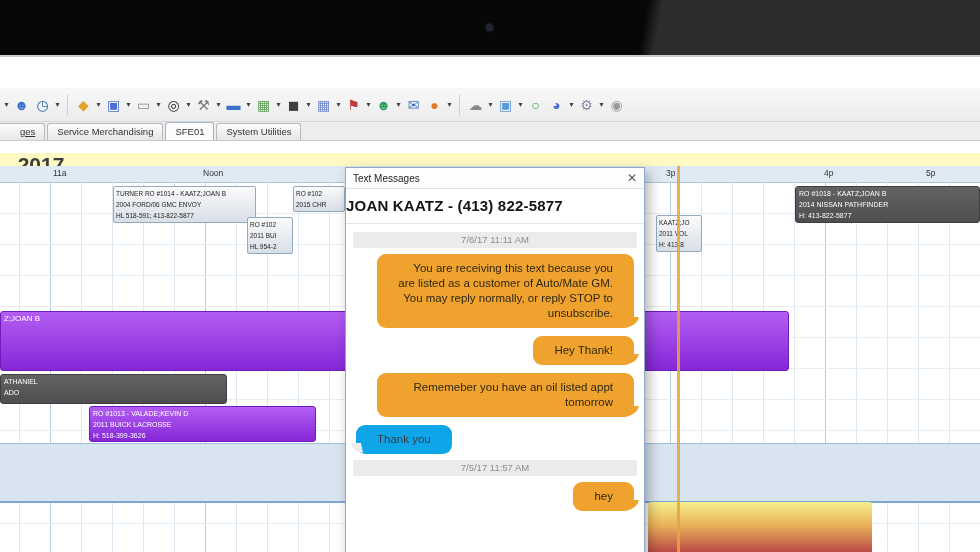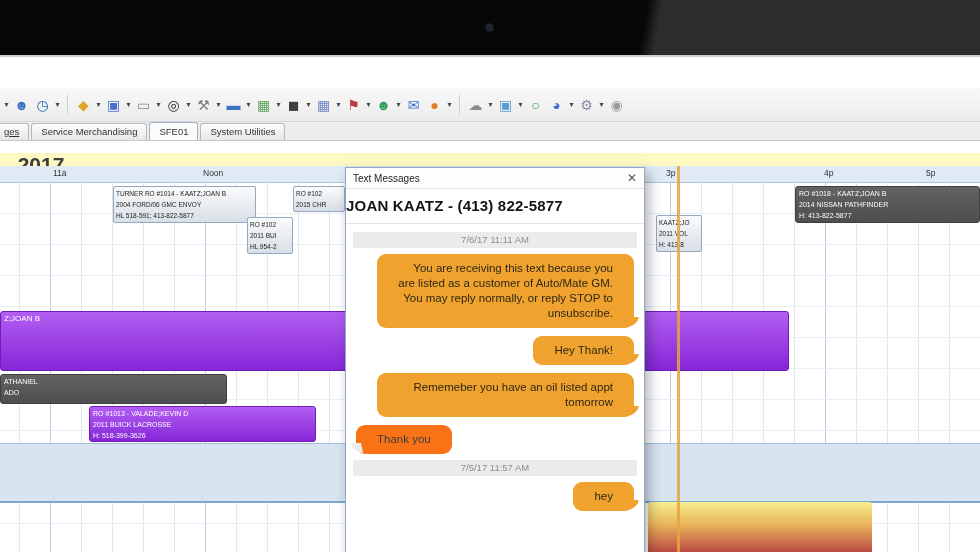--- a/index.html
+++ b/index.html
@@ -20,21 +20,21 @@
   .caret{display:inline-block;width:9px;font-size:8px;color:#444;text-align:center;cursor:pointer;}
   .tsep{display:inline-block;width:1px;height:20px;background:#cfcfcf;margin:0 5px;}
   
   #tabbar{position:absolute;left:0;top:122px;width:980px;height:18px;background:#ededed;
           border-bottom:1px solid #c9c9c9;display:flex;align-items:flex-end;}
   .tab{height:16px;line-height:16px;padding:0 9px;font-size:9.5px;color:#333;
        background:linear-gradient(#fdfdfd,#e6e6e6);border:1px solid #b8b8b8;border-bottom:none;
        border-radius:3px 3px 0 0;margin-right:2px;cursor:pointer;white-space:nowrap;}
   .tab.active{background:#fbfbfb;height:17px;line-height:17px;font-weight:normal;
        border-color:#9fb3c8;position:relative;z-index:2;}
-  .tab.partial{border-left:none;border-radius:0 3px 0 0;padding-left:4px;text-decoration:underline;}
+  .tab.partial{border-left:none;border-radius:0 3px 0 0;padding-left:20px;text-decoration:underline;}
   
   #headstrip{position:absolute;left:0;top:153px;width:980px;height:25px;background:#fef9c3;}
   #heading{position:absolute;left:6px;top:0px;font-size:21px;font-weight:bold;color:#3e3e3e;}
   
   #canvas{position:absolute;left:0;top:166px;width:980px;height:386px;background:#fff;}
   #timehead{position:absolute;left:0;top:0;width:980px;height:16px;background:#e0eaf5;
             border-bottom:1px solid #aac4dc;}
   .tlabel{position:absolute;top:2px;font-size:8.5px;color:#333;}
   .vline{position:absolute;top:16px;bottom:0;width:1px;background:#dde7f1;}
   .vline.hour{background:#b9cde1;}
@@ -58,21 +58,21 @@
   #dlg-title{font-size:10px;color:#222;}
   #dlg-close{font-size:12px;color:#555;cursor:pointer;line-height:12px;}
   #dlg-contact{height:34px;line-height:34px;text-align:left;font-size:15px;font-weight:bold;
                color:#141414;border-bottom:1px solid #e5e5e5;letter-spacing:.2px;}
   #msg-area{flex:1;overflow:hidden;padding:6px 0 4px 0;display:flex;flex-direction:column;}
   .ts{background:#ebebeb;color:#8d8d8d;font-size:9.5px;height:16px;line-height:16px;
       text-align:center;margin:2px 7px;border-radius:2px;}
   .bubble{max-width:215px;font-size:11.5px;line-height:15px;padding:7px 21px;border-radius:9px;
           margin:4px 10px;position:relative;}
   .bubble.out{background:#EFA32E;color:#2f2714;align-self:flex-end;text-align:right;}
-  .bubble.in{background:#f97316;color:#3c3c3c;align-self:flex-start;text-align:left;}
+  .bubble.in{background:#0ea5e9;color:#3c3c3c;align-self:flex-start;text-align:left;}
   .bubble.out::after{content:"";position:absolute;right:-4px;bottom:1px;width:10px;height:10px;
           background:#EFA32E;border-radius:0 0 12px 0;transform:skewX(-12deg);}
   .bubble.in::after{content:"";position:absolute;left:-4px;bottom:1px;width:10px;height:10px;
           background:#ECECEC;border-radius:0 0 0 12px;transform:skewX(12deg);}
 </style>
 </head>
 <body>
 
 <div id="bezel">
   <div id="webcam"></div>

